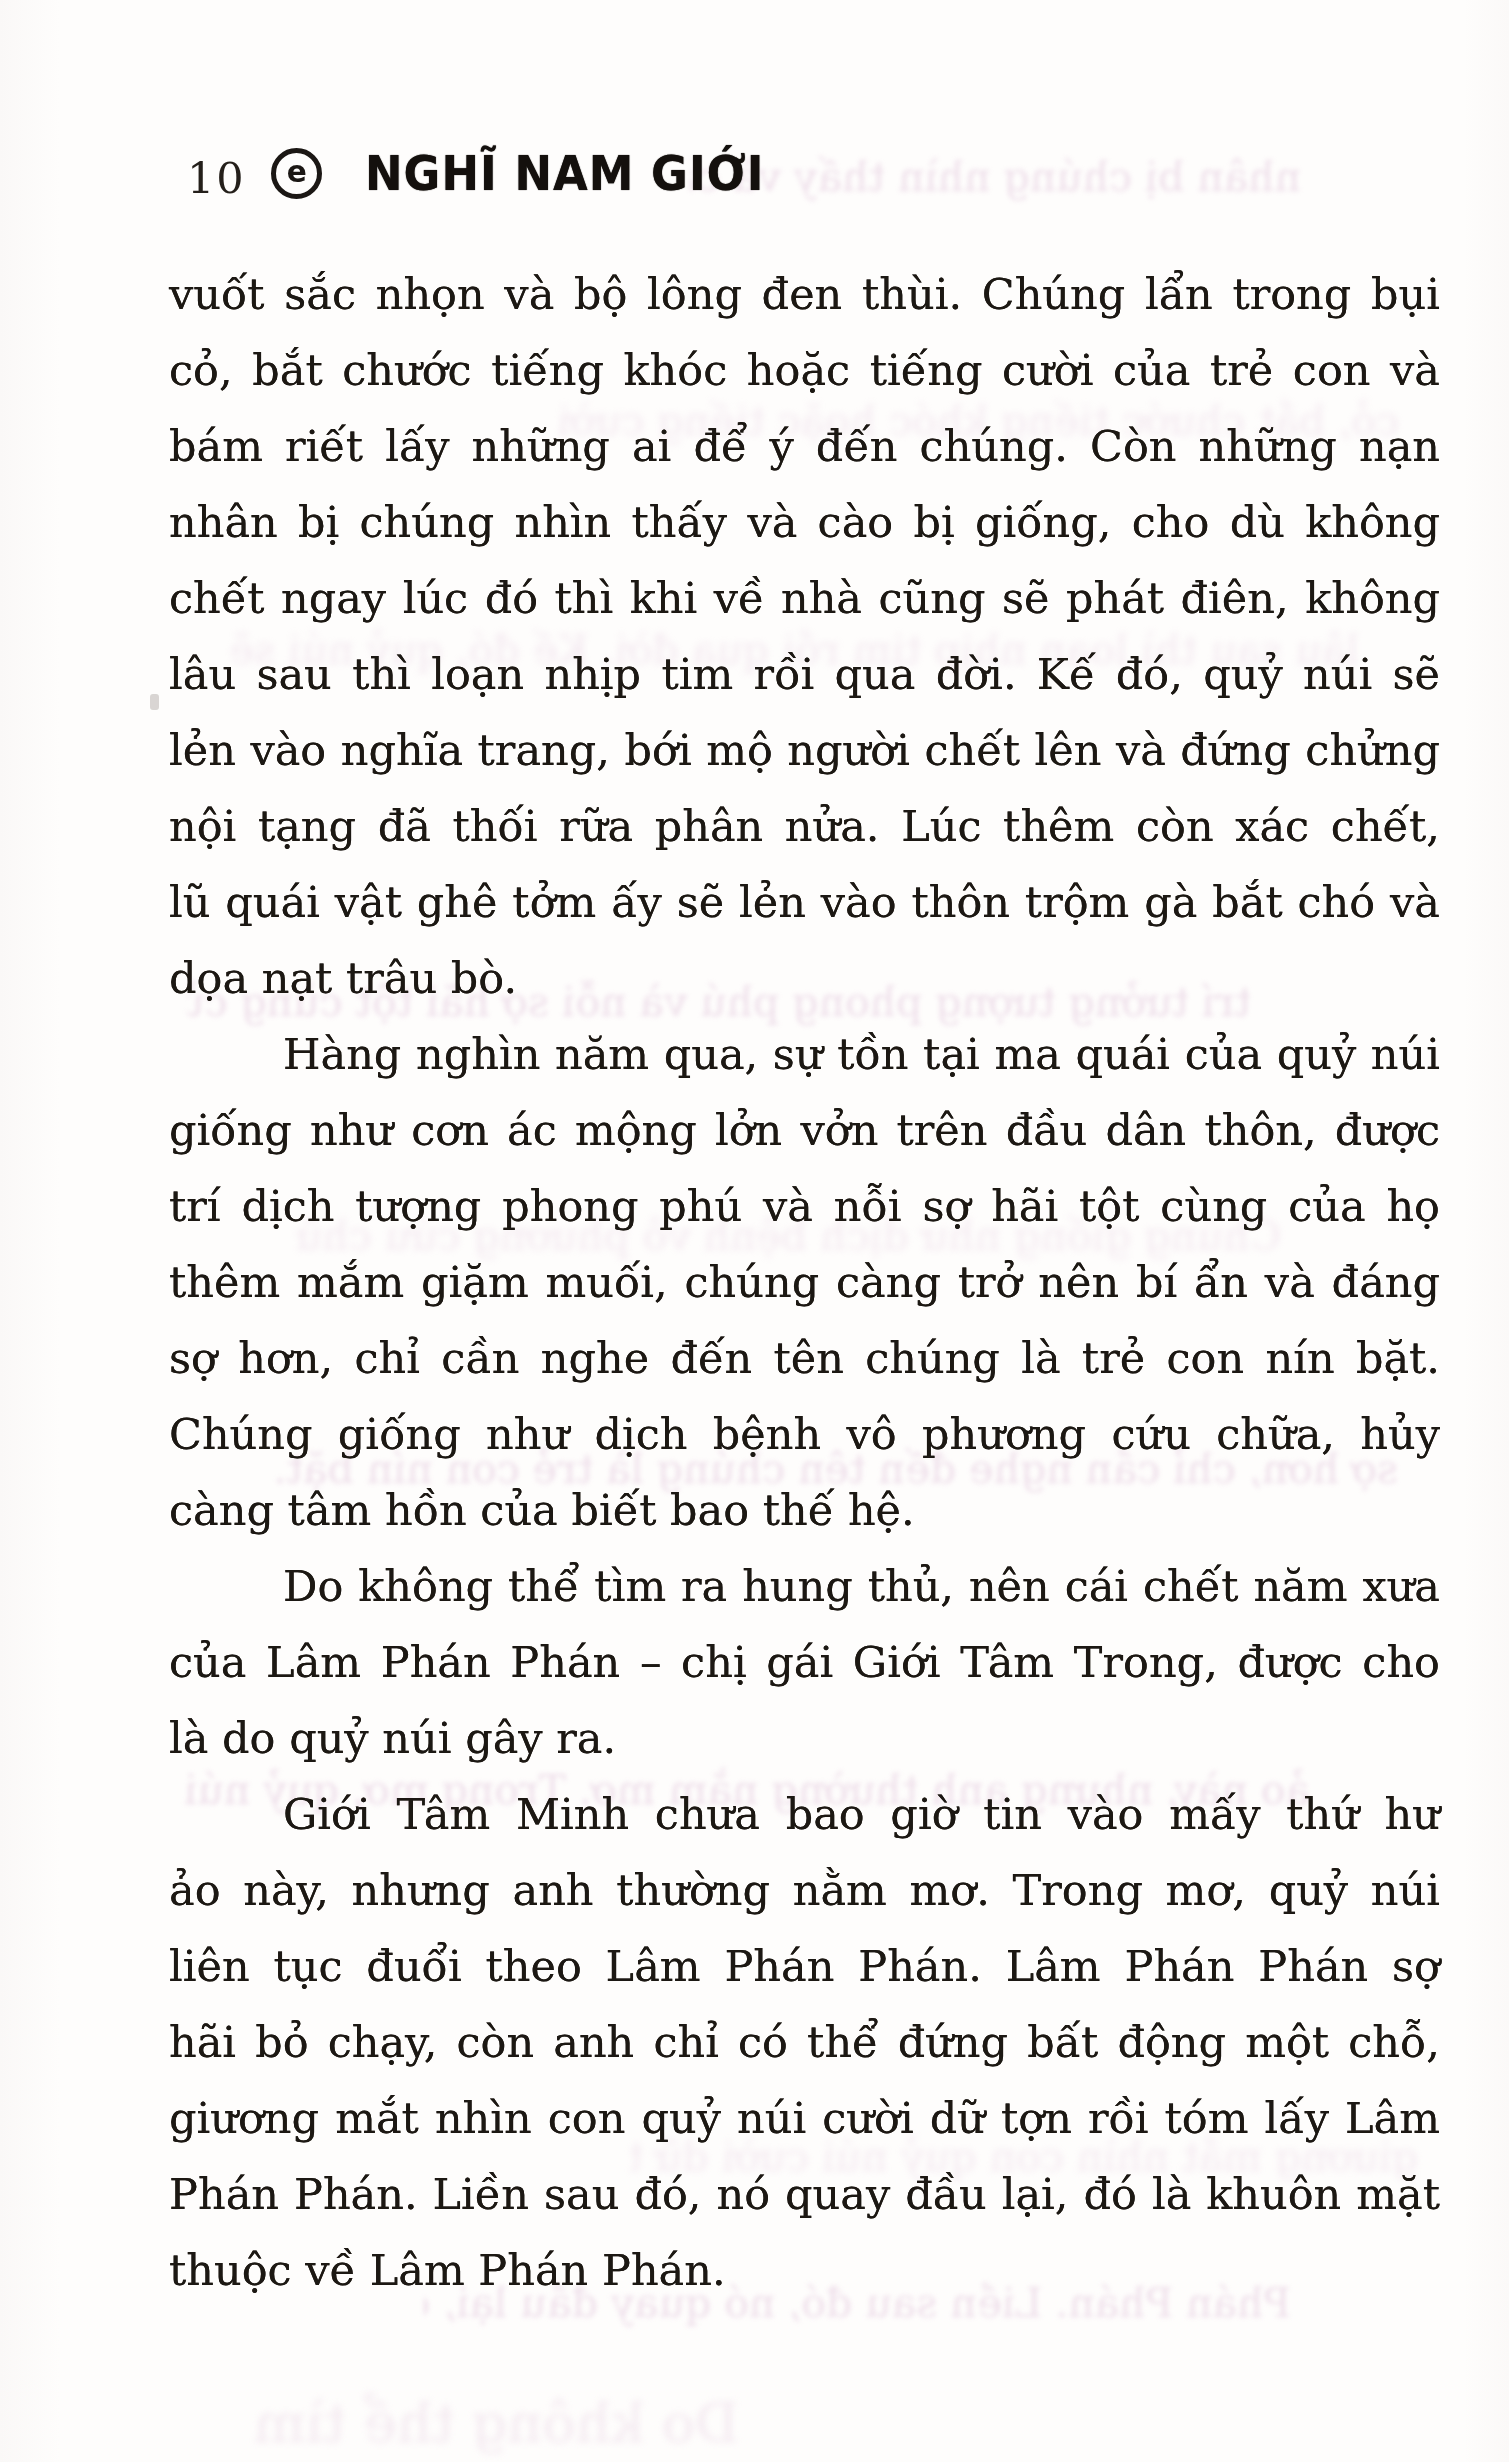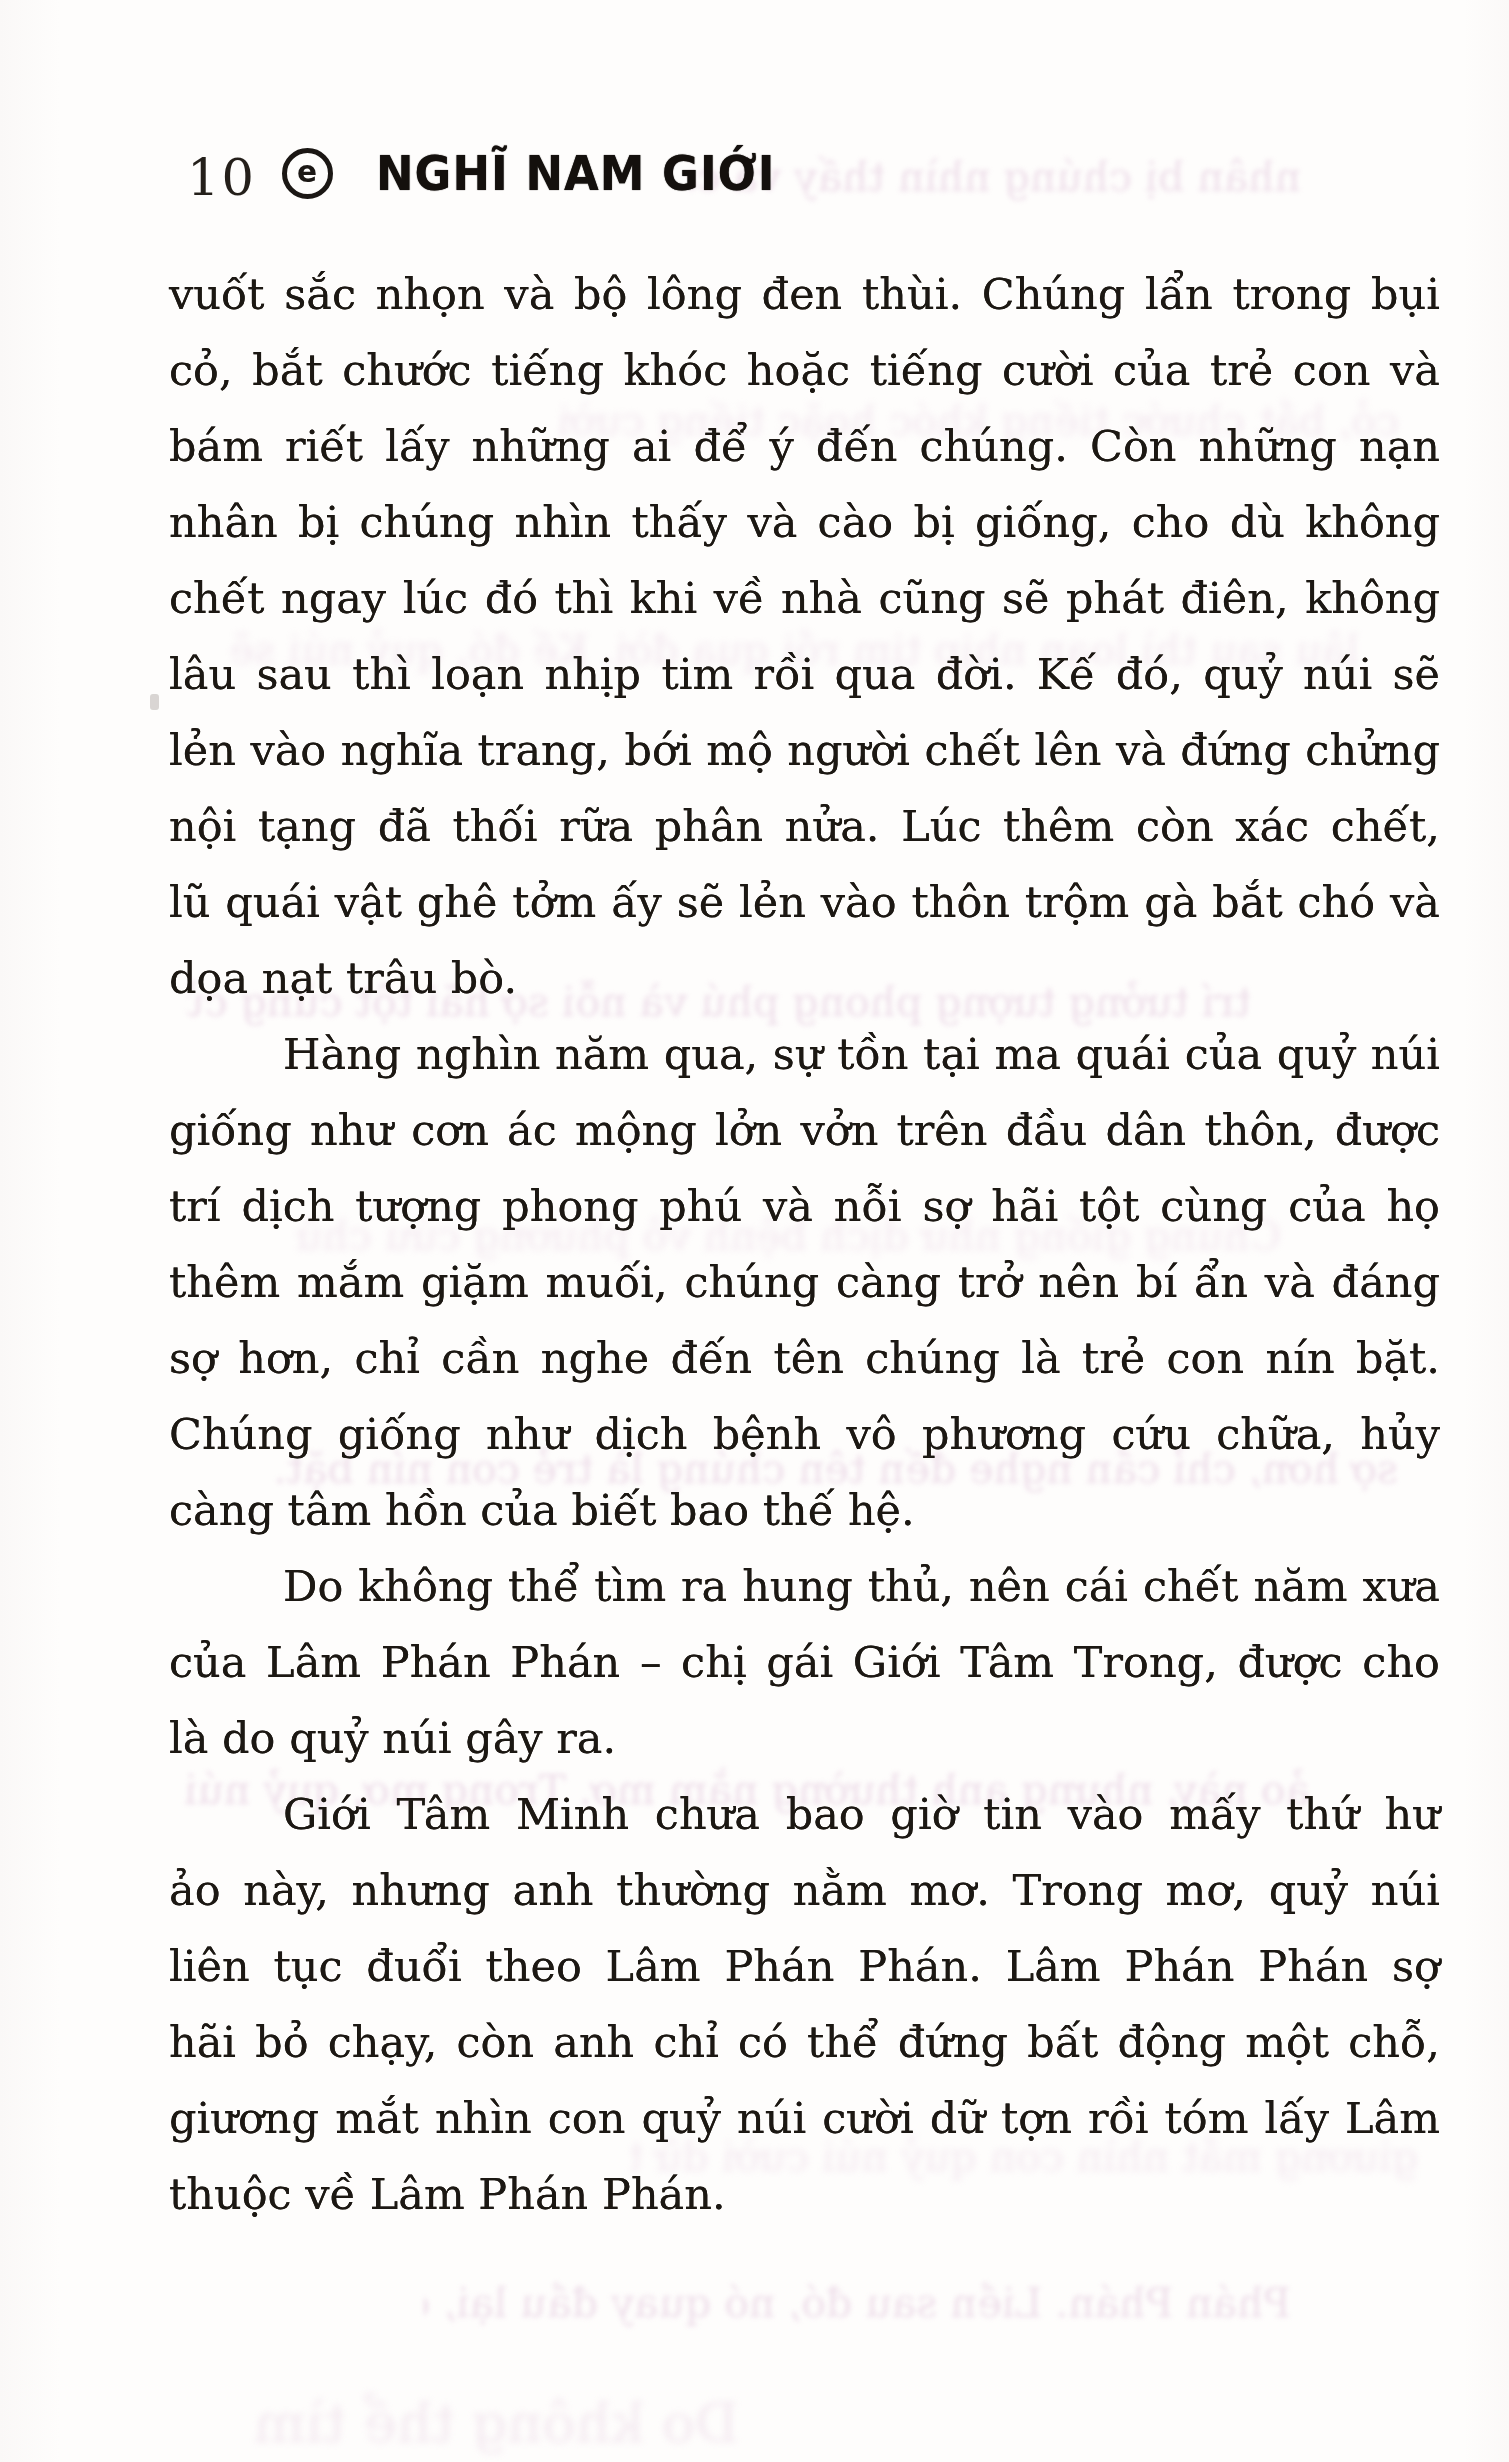--- a/index.html
+++ b/index.html
@@ -12,21 +12,21 @@
   .page{
     position:relative;width:1509px;height:2463px;
     background:linear-gradient(90deg,#faf8f7 0%,#fefdfc 4%,#fefdfc 97%,#fbf9f8 100%);
   }
   
   .header{
     position:absolute;top:146px;left:187px;height:55px;
     display:flex;align-items:center;z-index:2;
   }
   .pagenum{
-    font-size:51px;color:#241f1a;letter-spacing:2px;
+    font-size:43px;color:#241f1a;letter-spacing:2px;
     font-family:"DejaVu Serif","Liberation Serif",serif;
     margin-top:8px;
   }
   .logo{
     width:51px;height:51px;margin-left:25.6px;
     border:5.9px solid #1b1714;border-radius:50%;
     display:flex;align-items:center;justify-content:center;
     box-sizing:border-box;
   }
   .logo-e{
@@ -122,18 +122,19 @@
       <div class="line j indent">Do không thể tìm ra hung thủ, nên cái chết năm xưa</div>
       <div class="line j">của Lâm Phán Phán – chị gái Giới Tâm Trong, được cho</div>
       <div class="line">là do quỷ núi gây ra.</div>
     </div>
     <div class="para">
       <div class="line j indent">Giới Tâm Minh chưa bao giờ tin vào mấy thứ hư</div>
       <div class="line j">ảo này, nhưng anh thường nằm mơ. Trong mơ, quỷ núi</div>
       <div class="line j">liên tục đuổi theo Lâm Phán Phán. Lâm Phán Phán sợ</div>
       <div class="line j">hãi bỏ chạy, còn anh chỉ có thể đứng bất động một chỗ,</div>
       <div class="line j">giương mắt nhìn con quỷ núi cười dữ tợn rồi tóm lấy Lâm</div>
+      <div class="line j">Phán Phán. Liền sau đó, nó quay đầu lại, đó là khuôn mặt</div>
       <div class="line">thuộc về Lâm Phán Phán.</div>
     </div>
   </div>
 
 </div>
 
 
 </body></html>

